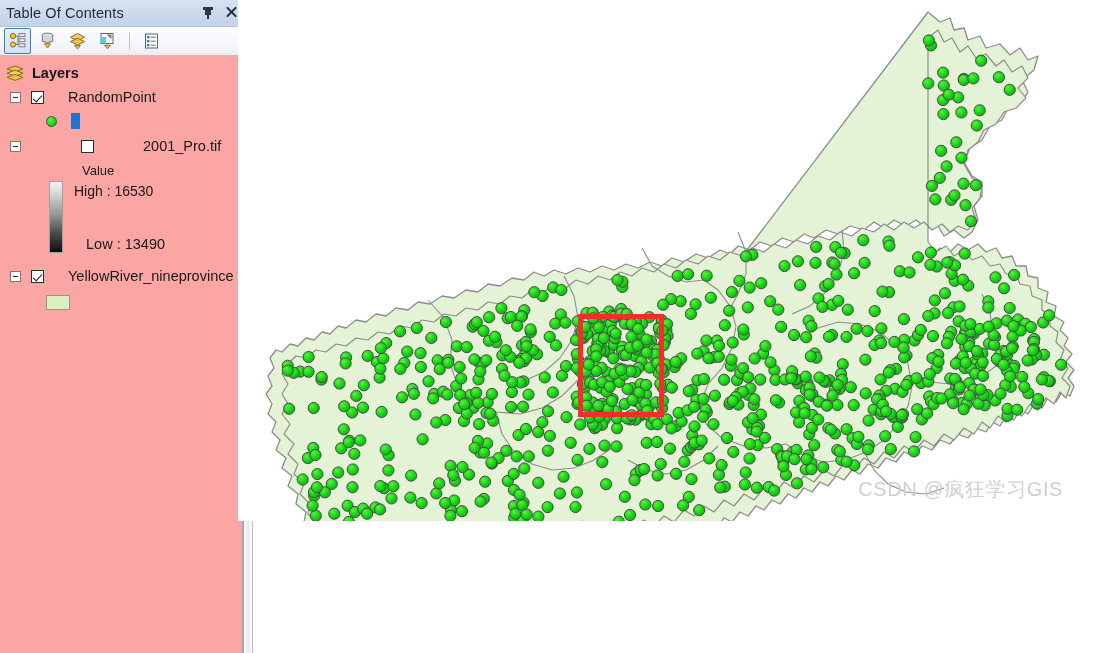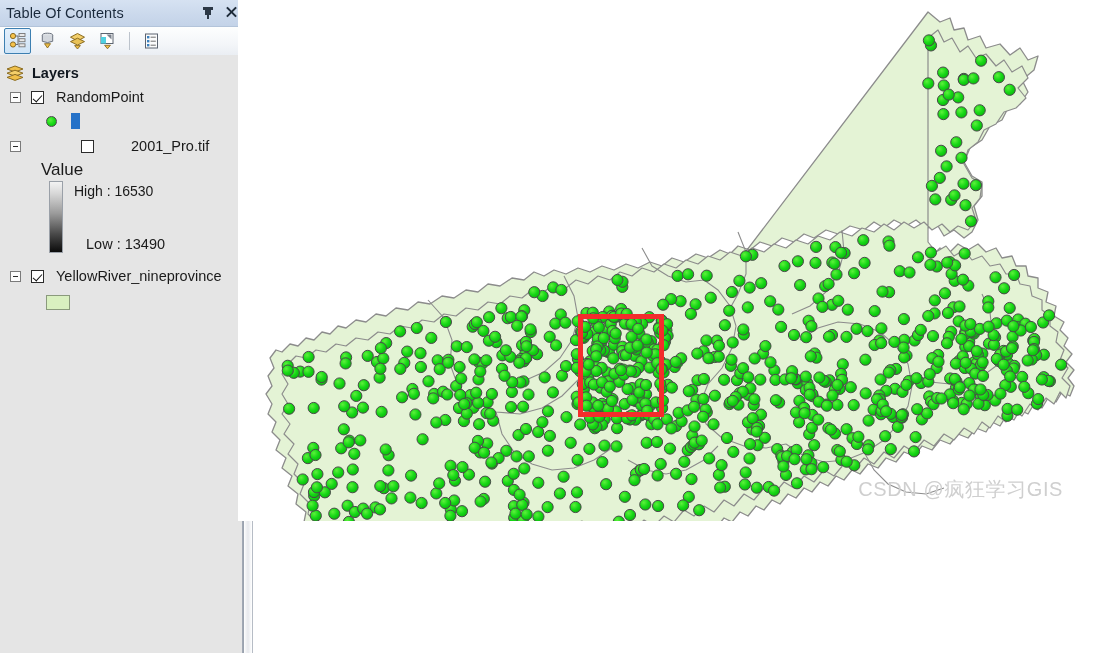--- a/index.html
+++ b/index.html
@@ -48,21 +48,21 @@
   }
   .tbi{
     width:25px;height:24px;border:1px solid transparent;border-radius:2px;
     display:flex;align-items:center;justify-content:center;position:relative;cursor:default;
   }
   .tbi.active{border:1px solid #3c7fb1;background:linear-gradient(to bottom,#e3effb,#cfe4f7);}
   .tbsep{width:1px;height:18px;background:#bcc3cc;margin:0 5px;}
 
   #toc-body{
     position:absolute;left:0;top:55px;right:0;bottom:0;
-    background:#e5e5e5;
+    background:#fca5a5;
     border:1px solid #a0a8b4;border-top:none;border-bottom:none;border-left:none;
     box-sizing:border-box;
   }
   #toc-inner{position:relative;padding:6px 0 0 0;}
 
   .row{display:flex;align-items:center;height:21px;white-space:nowrap;}
   .layers-row{padding-left:5px;height:24px;}
   .layers-label{font-size:14.5px;font-weight:bold;color:#10171f;margin-left:7px;}
 
   .expander{
@@ -72,32 +72,32 @@
   .expander::before{content:"";position:absolute;left:2px;top:4px;width:5px;height:1px;background:#2a2a2a;}
 
   .chk{
     width:13px;height:13px;border:1px solid #2b2b2b;background:#fff;
     display:inline-block;position:relative;box-sizing:border-box;flex:none;cursor:default;
   }
   .chk.on::after{
     content:"";position:absolute;left:3px;top:1px;width:4px;height:8px;
     border:solid #111;border-width:0 1.6px 1.6px 0;transform:rotate(42deg);
   }
-  .layer-name{font-size:14.5px;color:#1a1a1a;margin-left:12px;}
+  .layer-name{font-size:14.5px;color:#1a1a1a;margin-left:24px;}
 
   .indent-1{padding-left:10px;}
   .sym-row{height:24px;padding-left:46px;display:flex;align-items:center;}
   .dot-green{
     width:11px;height:11px;border-radius:50%;
     background:radial-gradient(circle at 36% 33%,#59f23a 0%,#16d816 55%,#0cb30c 100%);
     border:1px solid #4a4a4a;box-sizing:border-box;flex:none;
   }
   .edit-caret{width:9px;height:16px;background:#2572c8;margin-left:14px;flex:none;}
 
-  .value-label{font-size:17px;color:#1a1a1a;padding-left:41px;height:22px;display:flex;align-items:center;}
+  .value-label{font-size:13px;color:#1a1a1a;padding-left:41px;height:22px;display:flex;align-items:center;margin-left:41px;}
   .ramp-wrap{position:relative;padding-left:46px;height:74px;}
   .ramp{
     position:absolute;left:49px;top:0;width:14px;height:72px;
     background:linear-gradient(to bottom,#f3f3f3 0%,#d8d8d8 16%,#9a9a9a 45%,#4a4a4a 74%,#0b0b0b 100%);
     border:1px solid #9aa0a8;box-sizing:border-box;
   }
   .ramp-hi{position:absolute;left:74px;top:2px;font-size:14px;color:#1a1a1a;}
   .ramp-lo{position:absolute;left:86px;top:55px;font-size:14.5px;color:#1a1a1a;}
 
   .poly-row{height:26px;padding-left:46px;display:flex;align-items:center;}

